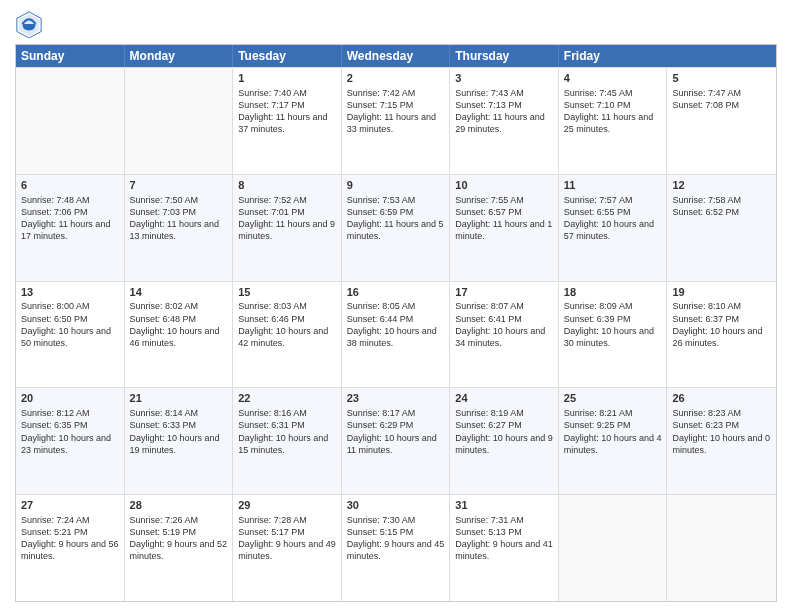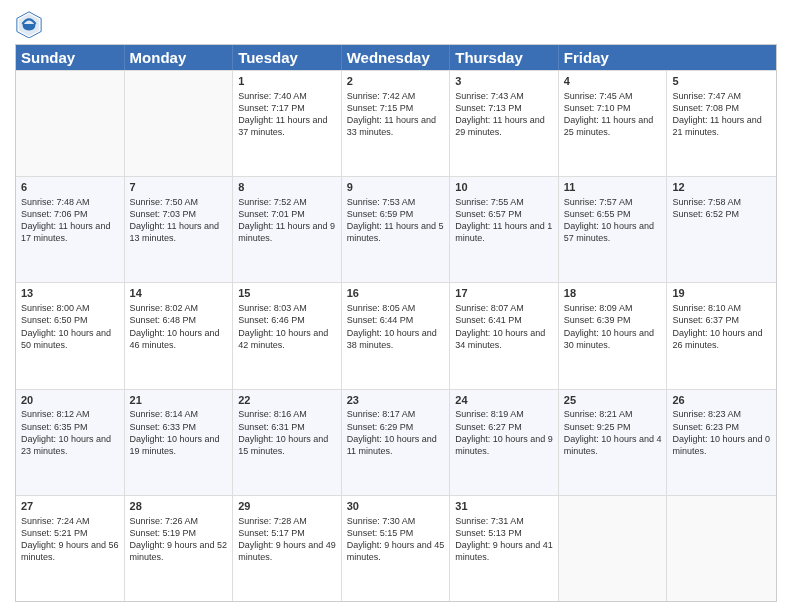--- a/index.html
+++ b/index.html
@@ -60,21 +60,21 @@
       flex-direction: column;
       border: 1px solid #ccc;
     }
     .cal-header {
       display: grid;
       grid-template-columns: repeat(7, 1fr);
       background: #3a6eb5;
     }
     .cal-header-cell {
       color: white;
-      font-size: 15px;
+      font-size: 12px;
       font-weight: bold;
       padding: 4px 5px;
       text-align: left;
       border-right: 1px solid #5580c0;
     }
     .cal-header-cell:last-child { border-right: none; }
     .cal-body {
       flex: 1;
       display: flex;
       flex-direction: column;
@@ -138,21 +138,21 @@
         <div class="cal-header-cell">Friday</div>
       </div>
     <div class="cal-body">
     <div class="cal-row">
           <div class="cal-cell empty"></div>
           <div class="cal-cell empty"></div>
           <div class="cal-cell"><span class="day-num">1</span><span>Sunrise: 7:40 AM</span><br><span>Sunset: 7:17 PM</span><br><span>Daylight: 11 hours and 37 minutes.</span></div>
           <div class="cal-cell"><span class="day-num">2</span><span>Sunrise: 7:42 AM</span><br><span>Sunset: 7:15 PM</span><br><span>Daylight: 11 hours and 33 minutes.</span></div>
           <div class="cal-cell"><span class="day-num">3</span><span>Sunrise: 7:43 AM</span><br><span>Sunset: 7:13 PM</span><br><span>Daylight: 11 hours and 29 minutes.</span></div>
           <div class="cal-cell"><span class="day-num">4</span><span>Sunrise: 7:45 AM</span><br><span>Sunset: 7:10 PM</span><br><span>Daylight: 11 hours and 25 minutes.</span></div>
-          <div class="cal-cell"><span class="day-num">5</span><span>Sunrise: 7:47 AM</span><br><span>Sunset: 7:08 PM</span><br><span>Daylight: 11 hours and 21 minutes.</span></div>
+          <div class="cal-cell"><span class="day-num">5</span><span>Sunrise: 7:47 AM</span><br><span>Sunset: 7:08 PM</span><br></div>
         </div>
         <div class="cal-row">
           <div class="cal-cell"><span class="day-num">6</span><span>Sunrise: 7:48 AM</span><br><span>Sunset: 7:06 PM</span><br><span>Daylight: 11 hours and 17 minutes.</span></div>
           <div class="cal-cell"><span class="day-num">7</span><span>Sunrise: 7:50 AM</span><br><span>Sunset: 7:03 PM</span><br><span>Daylight: 11 hours and 13 minutes.</span></div>
           <div class="cal-cell"><span class="day-num">8</span><span>Sunrise: 7:52 AM</span><br><span>Sunset: 7:01 PM</span><br><span>Daylight: 11 hours and 9 minutes.</span></div>
           <div class="cal-cell"><span class="day-num">9</span><span>Sunrise: 7:53 AM</span><br><span>Sunset: 6:59 PM</span><br><span>Daylight: 11 hours and 5 minutes.</span></div>
           <div class="cal-cell"><span class="day-num">10</span><span>Sunrise: 7:55 AM</span><br><span>Sunset: 6:57 PM</span><br><span>Daylight: 11 hours and 1 minute.</span></div>
           <div class="cal-cell"><span class="day-num">11</span><span>Sunrise: 7:57 AM</span><br><span>Sunset: 6:55 PM</span><br><span>Daylight: 10 hours and 57 minutes.</span></div>
           <div class="cal-cell"><span class="day-num">12</span><span>Sunrise: 7:58 AM</span><br><span>Sunset: 6:52 PM</span><br></div>
         </div>

